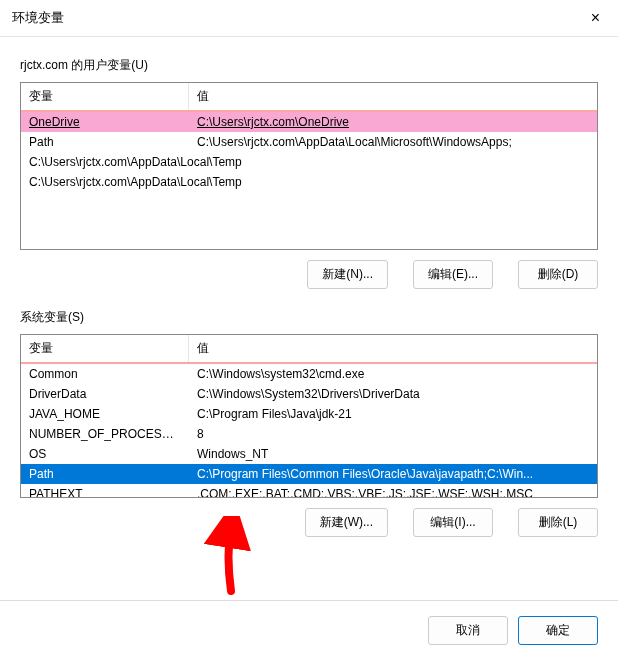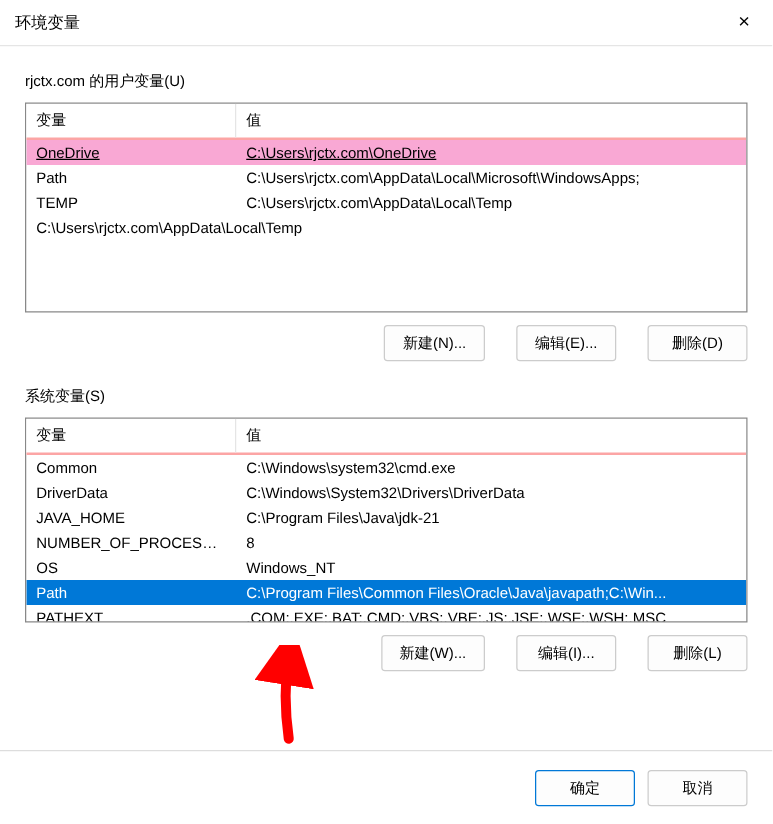--- a/index.html
+++ b/index.html
@@ -158,21 +158,20 @@
     <div class="lv-body">
       <div class="lv-row selected">
         <div class="cell col-name">OneDrive</div>
         <div class="cell col-value">C:\Users\rjctx.com\OneDrive</div>
       </div>
       <div class="lv-row">
         <div class="cell col-name">Path</div>
         <div class="cell col-value">C:\Users\rjctx.com\AppData\Local\Microsoft\WindowsApps;</div>
       </div>
       <div class="lv-row">
-        <div class="cell col-name">TEMP</div>
         <div class="cell col-value">C:\Users\rjctx.com\AppData\Local\Temp</div>
       </div>
       <div class="lv-row">
         <div class="cell col-value">C:\Users\rjctx.com\AppData\Local\Temp</div>
       </div>
     </div>
   </div>
 
   <div class="button-row">
     <button class="btn">新建(N)...</button>
@@ -223,22 +222,22 @@
     <button class="btn">新建(W)...</button>
     <button class="btn">编辑(I)...</button>
     <button class="btn">删除(L)</button>
   </div>
 
 </div>
 
 <div class="bottom-separator"></div>
 
 <div class="dialog-buttons">
+  <button class="btn">取消</button>
   <button class="btn primary">确定</button>
-  <button class="btn">取消</button>
 </div>
 
 <svg class="arrow-annotation" width="80" height="80" viewBox="0 0 80 80">
   <defs>
     <marker id="arrowhead" markerWidth="6" markerHeight="6" refX="3" refY="3" orient="auto">
       <polygon points="0 0, 6 3, 0 6" fill="#ff0000"></polygon>
     </marker>
   </defs>
   <path d="M 55 75 Q 50 40 55 8" stroke="#ff0000" stroke-width="8" fill="none" marker-end="url(#arrowhead)" stroke-linecap="round"></path>
   <polygon points="55,0 43,20 67,20" fill="#ff0000"></polygon>

